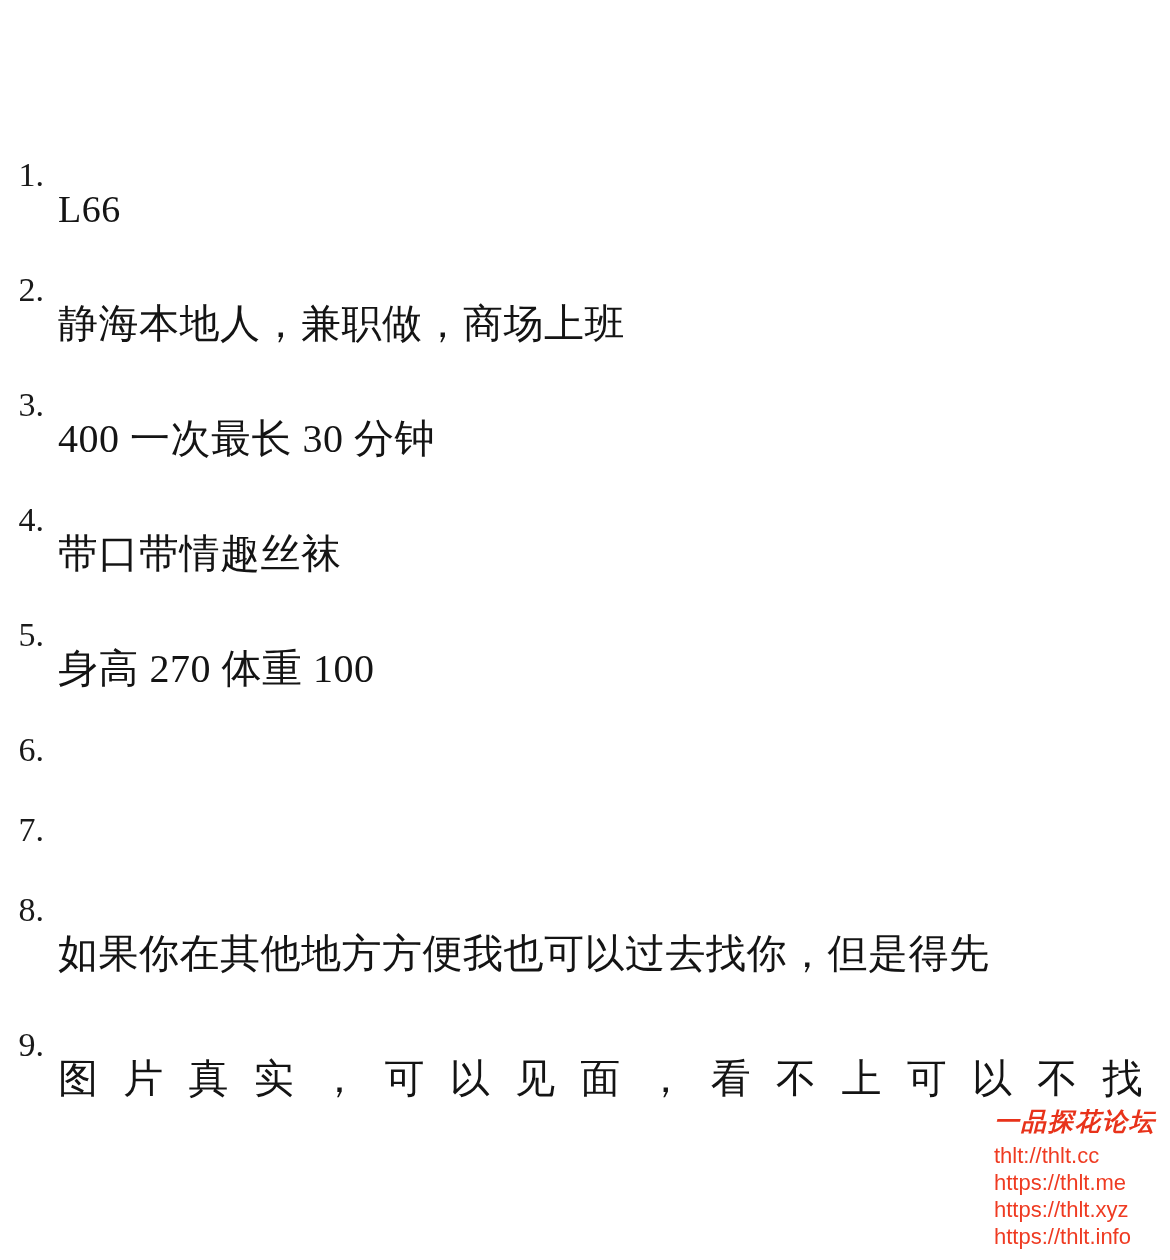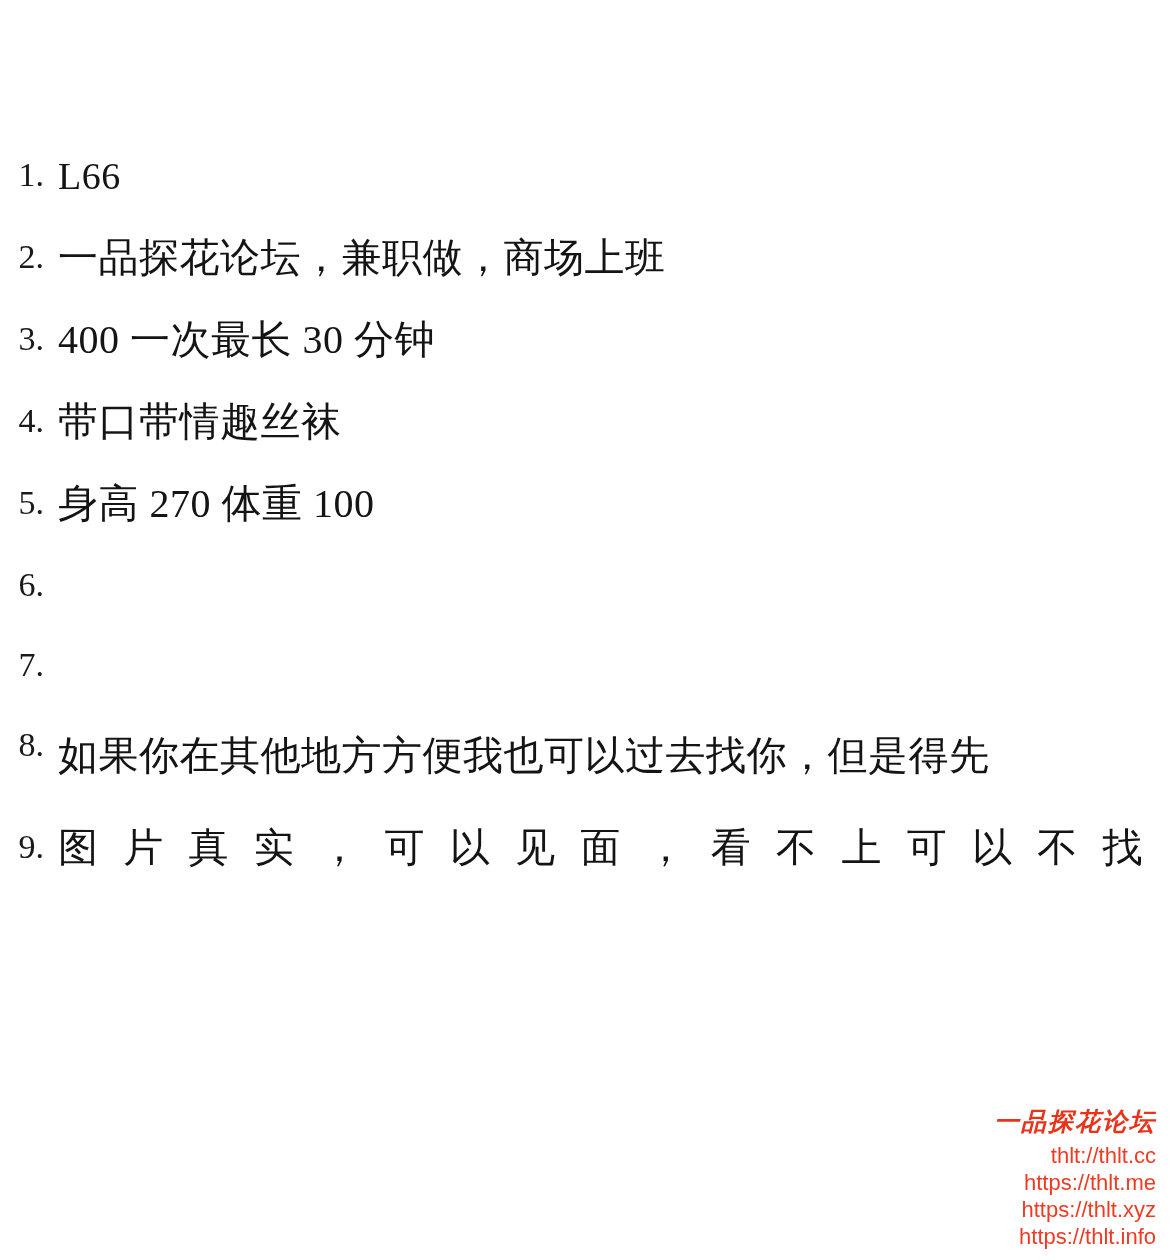--- a/index.html
+++ b/index.html
@@ -51,20 +51,21 @@
     color: #1a1a1a;
   }
 
   .content {
     font-family: "Liberation Serif", serif;
     font-size: 40px;
     line-height: 52px;
     color: #141414;
     max-width: 1095px;
     letter-spacing: 0.5px;
+    margin-top: 33px;
   }
 
   
   .item-1 .content {
     font-size: 38px;
   }
 
   
   .item-8 .content {
     width: 1100px;
@@ -84,21 +85,21 @@
     font-size: 40px;
   }
   .item-9 .content span.ch {
     display: inline-block;
   }
 
   .watermark {
     position: absolute;
     right: 14px;
     bottom: 10px;
-    text-align: right;
+    text-align: left;
     color: #e8321a;
   }
   .wm-title {
     font-family: "Liberation Serif", serif;
     font-size: 25px;
     letter-spacing: 2px;
     font-style: italic;
     font-weight: bold;
     color: #e8321a;
     margin-bottom: 4px;
@@ -119,21 +120,21 @@
 
   <ol class="list">
 
     <li class="item item-1">
       <span class="marker">1.</span>
       <span class="content">L66</span>
     </li>
 
     <li class="item item-2">
       <span class="marker">2.</span>
-      <span class="content">一品探花论坛，兼职做，商场上班</span>
+      <span class="content">静海本地人，兼职做，商场上班</span>
     </li>
 
     <li class="item item-3">
       <span class="marker">3.</span>
       <span class="content">400 一次最长 30 分钟</span>
     </li>
 
     <li class="item item-4">
       <span class="marker">4.</span>
       <span class="content">带口带情趣丝袜</span>

